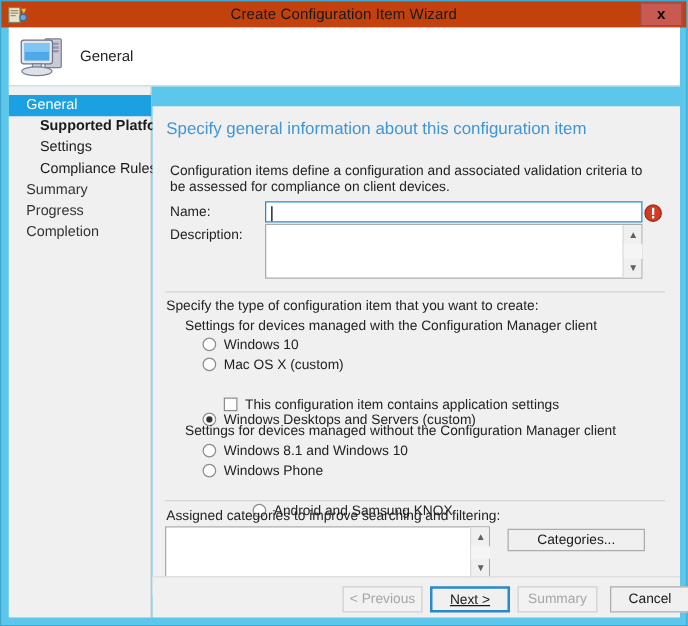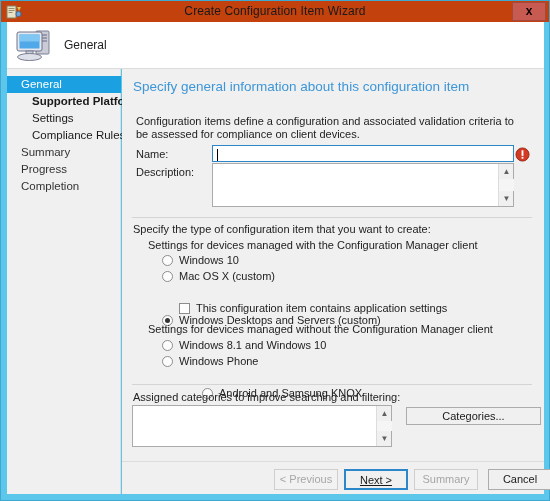--- a/index.html
+++ b/index.html
@@ -103,21 +103,21 @@
   .nav-item.sub.plain { font-weight: normal; }
   .nav-item.active {
     background: #1BA1E2;
     color: #FFFFFF;
     width: 114px;
   }
 
   
   .content {
     position: absolute;
-    left: 121px; top: 68px;
+    left: 121px; top: 84px;
     width: 422px; height: 392px;
     background: #F0F0F0;
   }
   .content-heading {
     position: absolute;
     left: 11px; top: 10px;
     font-size: 13.5px;
     color: #3C96D8;
     white-space: nowrap;
   }
@@ -376,21 +376,21 @@
     <div class="divider" style="left:10px; top:315px; width:400px;"></div>
 
     <div class="section-label" style="left:11px; top:322px;">Assigned categories to improve searching and filtering:</div>
     <div class="listbox">
       <div class="scrollbar-v">
         <div class="sb-arrow up">▲</div>
         <div class="sb-thumbarea"></div>
         <div class="sb-arrow down">▼</div>
       </div>
     </div>
-    <div class="btn" style="left:284px; top:338px; width:135px; height:18px; line-height:16px;">Categories...</div>
+    <div class="btn" style="left:284px; top:338px; width:110px; height:18px; line-height:16px;">Categories...</div>
 
   </div>
 
   <div class="footer">
     <div class="btn disabled" style="left:152px;">&lt; Previous</div>
     <div class="btn focused" style="left:222px;text-decoration:underline;">Next &gt;</div>
     <div class="btn disabled" style="left:292px;">Summary</div>
     <div class="btn" style="left:366px;">Cancel</div>
   </div>
 

